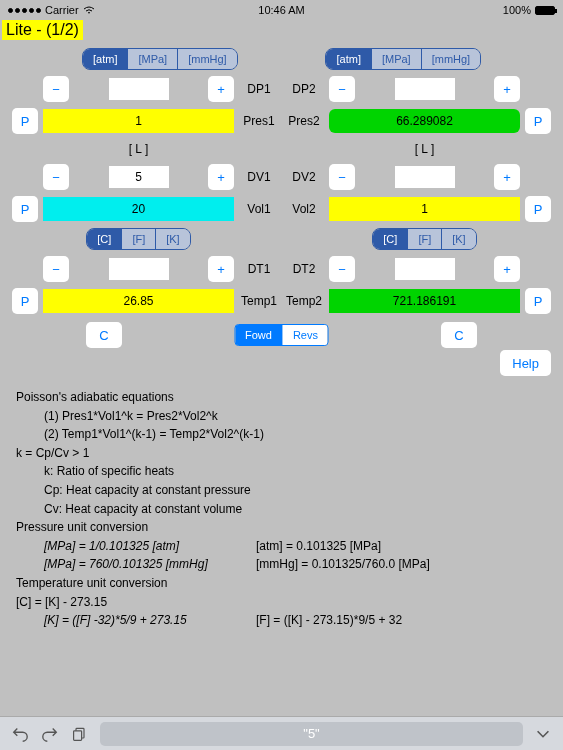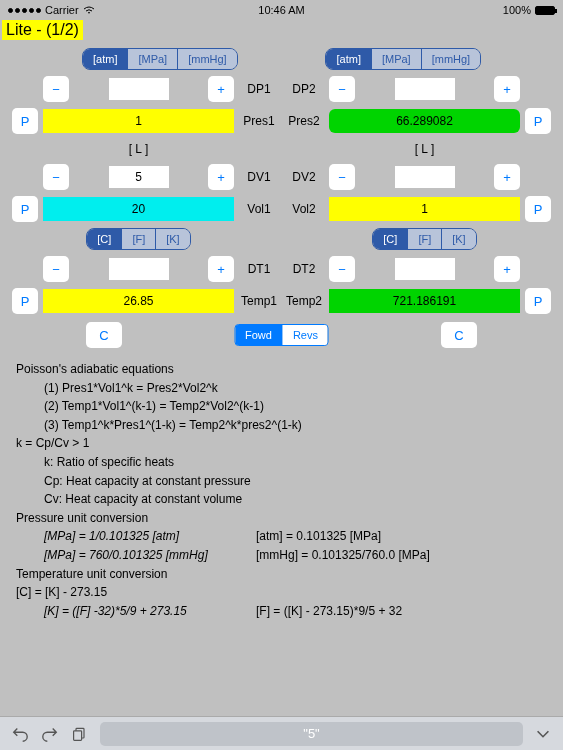--- a/index.html
+++ b/index.html
@@ -278,26 +278,28 @@
     <button class="btn" style="width:36px;">C</button>
     <div class="flex-spacer"></div>
     <div class="seg" style="position:absolute;left:50%;transform:translateX(-50%);">
       <div class="seg-item active">Fowd</div>
       <div class="seg-item">Revs</div>
     </div>
     <div class="flex-spacer"></div>
     <button class="btn" style="width:36px;">C</button>
     <div style="width:70px"></div>
   </div>
+  <div class="row" style="justify-content:flex-end;margin-top:-4px;">
+    <button class="btn" style="padding:0 12px;">Help</button>
+  </div>
 
   <div class="notes">
     <div>Poisson's adiabatic equations</div>
     <div class="indent">(1) Pres1*Vol1^k = Pres2*Vol2^k</div>
     <div class="indent">(2) Temp1*Vol1^(k-1) = Temp2*Vol2^(k-1)</div>
-    <div class="indent">(3) Temp1^k*Pres1^(1-k) = Temp2^k*pres2^(1-k)</div>
     <div>k = Cp/Cv &gt; 1</div>
     <div class="indent">k: Ratio of specific heats</div>
     <div class="indent">Cp: Heat capacity at constant pressure</div>
     <div class="indent">Cv: Heat capacity at constant volume</div>
     <div>Pressure unit conversion</div>
     <div class="cols">
       <div class="col1 indent">[MPa] = 1/0.101325 [atm]</div>
       <div class="col2">[atm] = 0.101325 [MPa]</div>
     </div>
     <div class="cols">

